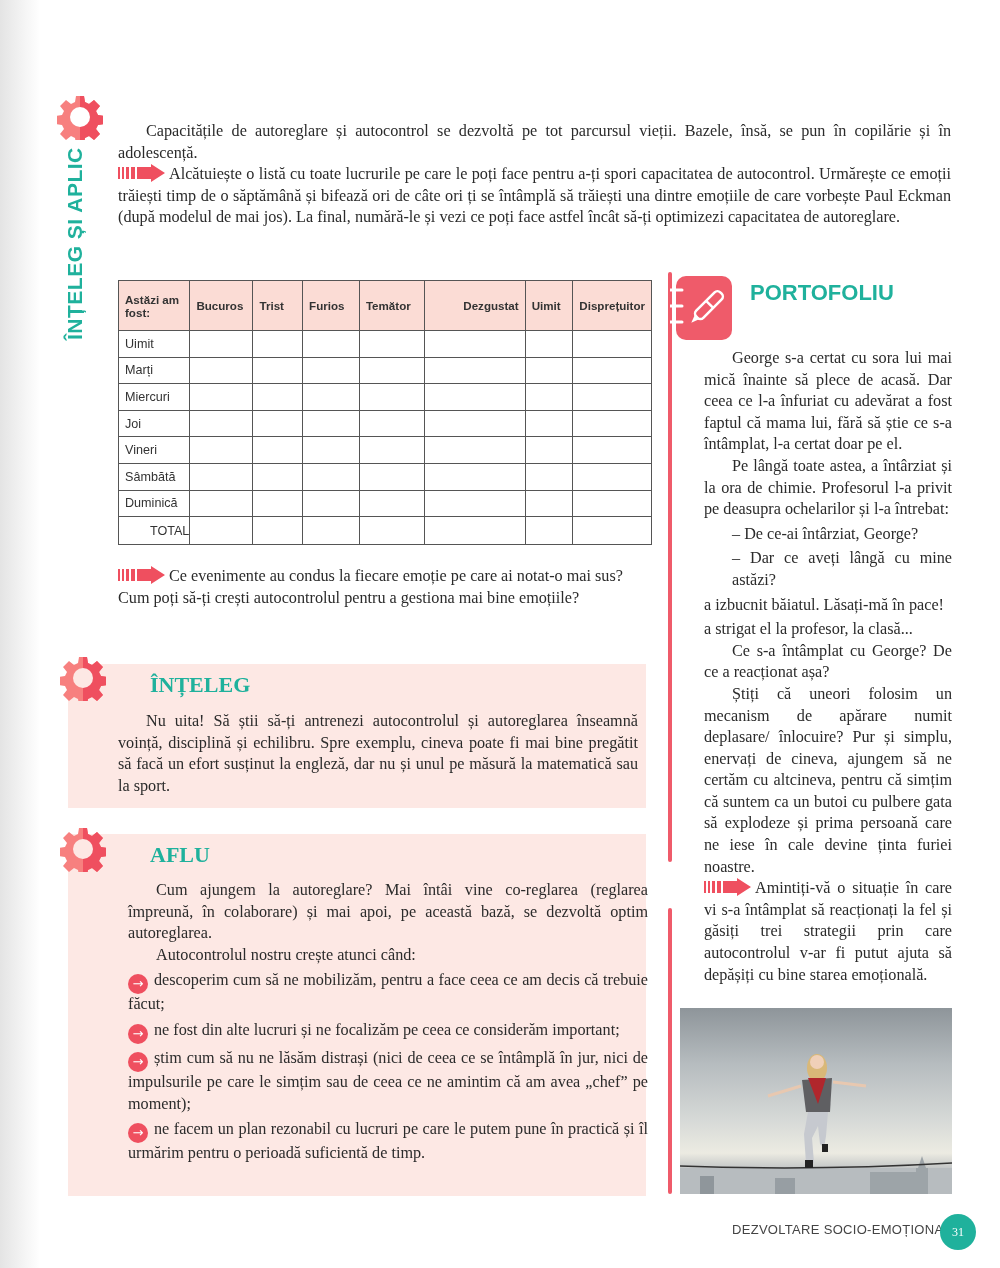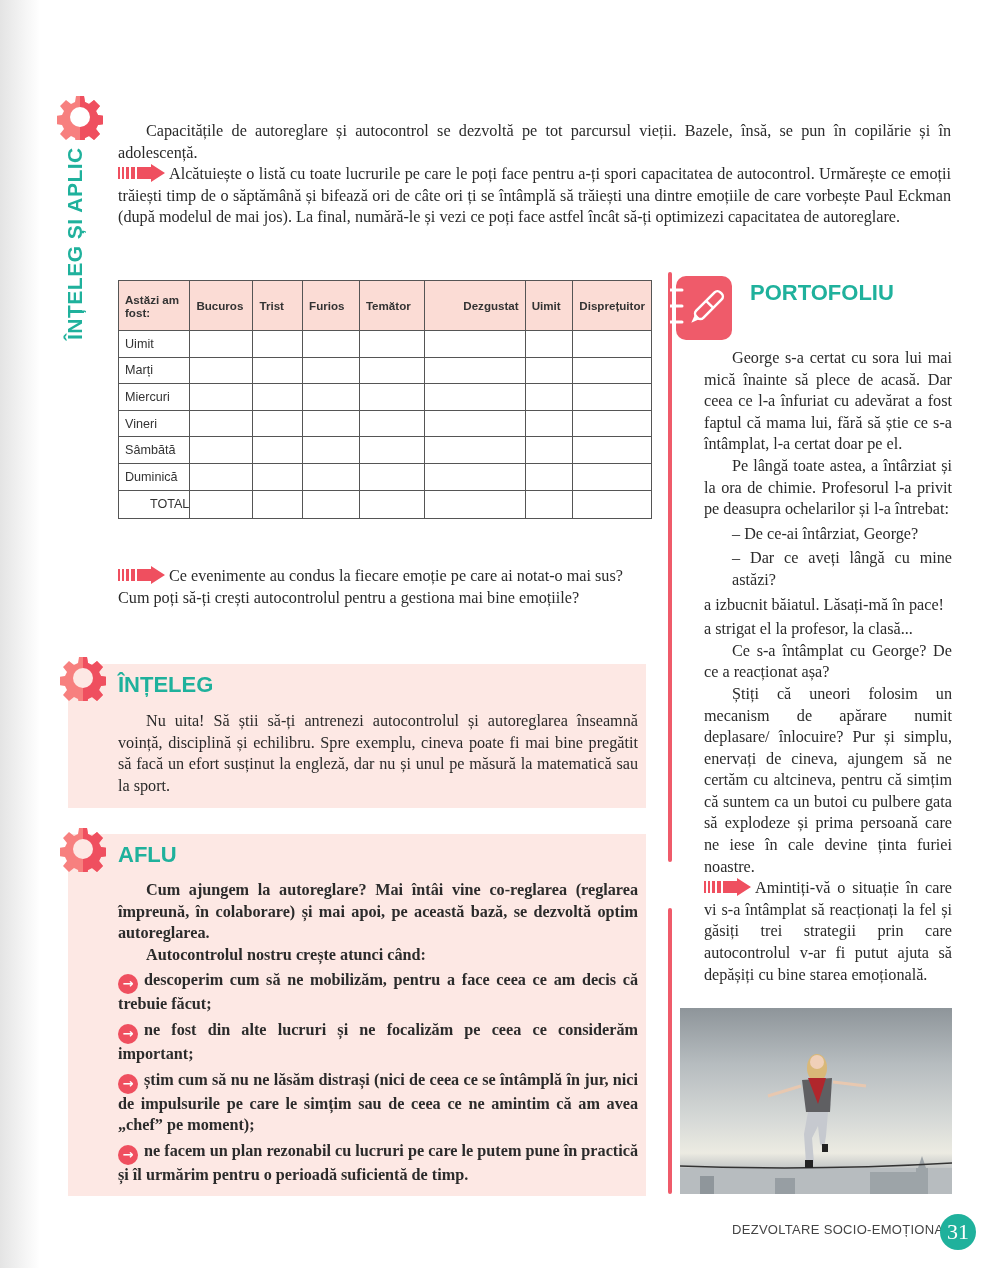--- a/index.html
+++ b/index.html
@@ -15,33 +15,33 @@
   .arrowbar { display: inline-block; vertical-align: -3px; margin-right: 3px; }
   .intro { position: absolute; left: 118px; top: 121px; width: 833px; text-align: justify; }
   table.mood { position: absolute; left: 118px; top: 280px; width: 534px; border-collapse: collapse;
     font-family: "Liberation Sans", sans-serif; font-size: 12.6px; color: #333; }
   table.mood th, table.mood td { border: 1.5px solid #555; }
   table.mood th { background: #fbdcd5; font-weight: bold; font-size: 11.6px; text-align: left; padding: 0 6px; height: 50px; }
   table.mood td { height: 26.6px; padding: 0 6px; }
   table.mood td.total { text-align: right; padding-right: 0; }
   .q2 { position: absolute; left: 118px; top: 566px; width: 522px; }
   .box { position: absolute; background: #fde8e4; }
-  .box-title { position: absolute; font-family: Liberation Sans, sans-serif; font-weight: bold; color: #1fb19c; font-size: 22px; }
+  .box-title { position: absolute; font-family: Liberation Serif, serif; font-weight: bold; color: #1fb19c; font-size: 22px; margin-left: 32px; }
   .bul { display: inline-block; width: 20px; height: 20px; border-radius: 50%; background: #ef4f5f; color: #fff;
     font-family: "DejaVu Sans", sans-serif; font-size: 13px; line-height: 20px; text-align: center; vertical-align: -3px; margin-right: 6px; }
   .bl { margin-top: 4px; }
   .redline { position: absolute; background: #ef5b6a; width: 4px; border-radius: 2px; }
   .portofoliu { position: absolute; left: 704px; top: 348px; width: 248px; text-align: justify; }
   .port-title { position: absolute; left: 750px; top: 280px; font-family: "Liberation Sans", sans-serif; font-weight: bold; color: #1fb19c; font-size: 22px; }
   .dash { padding-left: 28px; }
   .photo { position: absolute; left: 680px; top: 1008px; width: 272px; height: 186px; overflow: hidden;
     background: linear-gradient(to bottom, #8e959a 0%, #b6bcbf 30%, #d6d9d7 60%, #ecebe2 78%, #c4c7c7 86%, #9fa5a9 100%); }
   .footer { position: absolute; left: 732px; top: 1222px; font-family: "Liberation Sans", sans-serif; font-size: 13px; color: #444; letter-spacing: 0.3px; }
   .pagenum { position: absolute; left: 940px; top: 1214px; width: 36px; height: 36px; border-radius: 50%; background: #1fb19c; color: #fff;
-    font-family: "Liberation Serif", serif; font-size: 22px; line-height: 36px; text-align: center; }
+    font-family: "Liberation Serif", serif; font-size: 12px; line-height: 36px; text-align: center; }
 </style>
 </head>
 <body>
 
 <div class="spine"></div>
 
 <svg class="gear" style="left:57px;top:94px;" viewBox="0 0 46 46">
   <g>
     <path d="M19 2h8l1 6 4 2 5-4 6 6-4 5 2 4 6 1v8l-6 1-2 4 4 5-6 6-5-4-4 2-1 6h-8l-1-6-4-2-5 4-6-6 4-5-2-4-6-1v-8l6-1 2-4-4-5 6-6 5 4 4-2z" fill="#f7807f"></path>
     <path d="M23 2h4l1 6 4 2 5-4 6 6-4 5 2 4 6 1v8l-6 1-2 4 4 5-6 6-5-4-4 2-1 6h-4z" fill="#ef4f5f"></path>
@@ -102,20 +102,30 @@
         <td>Miercuri</td>
         <td></td>
         <td></td>
         <td></td>
         <td></td>
         <td></td>
         <td></td>
         <td></td>
       </tr>
     <tr>
+        <td>Joi</td>
+        <td></td>
+        <td></td>
+        <td></td>
+        <td></td>
+        <td></td>
+        <td></td>
+        <td></td>
+      </tr>
+    <tr>
         <td>Vineri</td>
         <td></td>
         <td></td>
         <td></td>
         <td></td>
         <td></td>
         <td></td>
         <td></td>
       </tr>
     <tr>
@@ -170,21 +180,21 @@
 <div class="box-title" style="left:118px;top:672px;">ÎNȚELEG</div>
 <p class="serif ind" style="position:absolute;left:118px;top:711px;width:520px;text-align:justify;">Nu uita! Să știi să-ți antrenezi autocontrolul și autoreglarea înseamnă voință, disciplină și echilibru. Spre exemplu, cineva poate fi mai bine pregătit să facă un efort susținut la engleză, dar nu și unul pe măsură la matematică sau la sport.</p>
 
 <div class="box" style="left:68px;top:834px;width:578px;height:362px;"></div>
 <svg class="gear" style="left:60px;top:826px;" viewBox="0 0 46 46">
   <path d="M19 2h8l1 6 4 2 5-4 6 6-4 5 2 4 6 1v8l-6 1-2 4 4 5-6 6-5-4-4 2-1 6h-8l-1-6-4-2-5 4-6-6 4-5-2-4-6-1v-8l6-1 2-4-4-5 6-6 5 4 4-2z" fill="#f7807f"></path>
   <path d="M23 2h4l1 6 4 2 5-4 6 6-4 5 2 4 6 1v8l-6 1-2 4 4 5-6 6-5-4-4 2-1 6h-4z" fill="#ef4f5f"></path>
   <circle cx="23" cy="23" r="10" fill="#fde8e4"></circle>
 </svg>
 <div class="box-title" style="left:118px;top:842px;">AFLU</div>
-<div class="serif" style="position:absolute;left:118px;top:880px;width:520px;text-align:justify;font-weight:bold;">
+<div class="serif" style="position:absolute;left:128px;top:880px;width:520px;text-align:justify;">
   <p class="ind">Cum ajungem la autoreglare? Mai întâi vine co-reglarea (reglarea împreună, în colaborare) și mai apoi, pe această bază, se dezvoltă optim autoreglarea.</p>
   <p class="ind">Autocontrolul nostru crește atunci când:</p>
   <p class="bl"><span class="bul">→</span><span>descoperim cum să ne mobilizăm, pentru a face ceea ce am decis că trebuie făcut;</span></p>
   <p class="bl"><span class="bul">→</span><span>ne fost din alte lucruri și ne focalizăm pe ceea ce considerăm important;</span></p>
   <p class="bl"><span class="bul">→</span><span>știm cum să nu ne lăsăm distrași (nici de ceea ce se întâmplă în jur, nici de impulsurile pe care le simțim sau de ceea ce ne amintim că am avea „chef” pe moment);</span></p>
   <p class="bl"><span class="bul">→</span><span>ne facem un plan rezonabil cu lucruri pe care le putem pune în practică și îl urmărim pentru o perioadă suficientă de timp.</span></p>
 </div>
 
 <div class="redline" style="left:668px;top:272px;height:590px;"></div>
 <div class="redline" style="left:668px;top:908px;height:286px;"></div>

